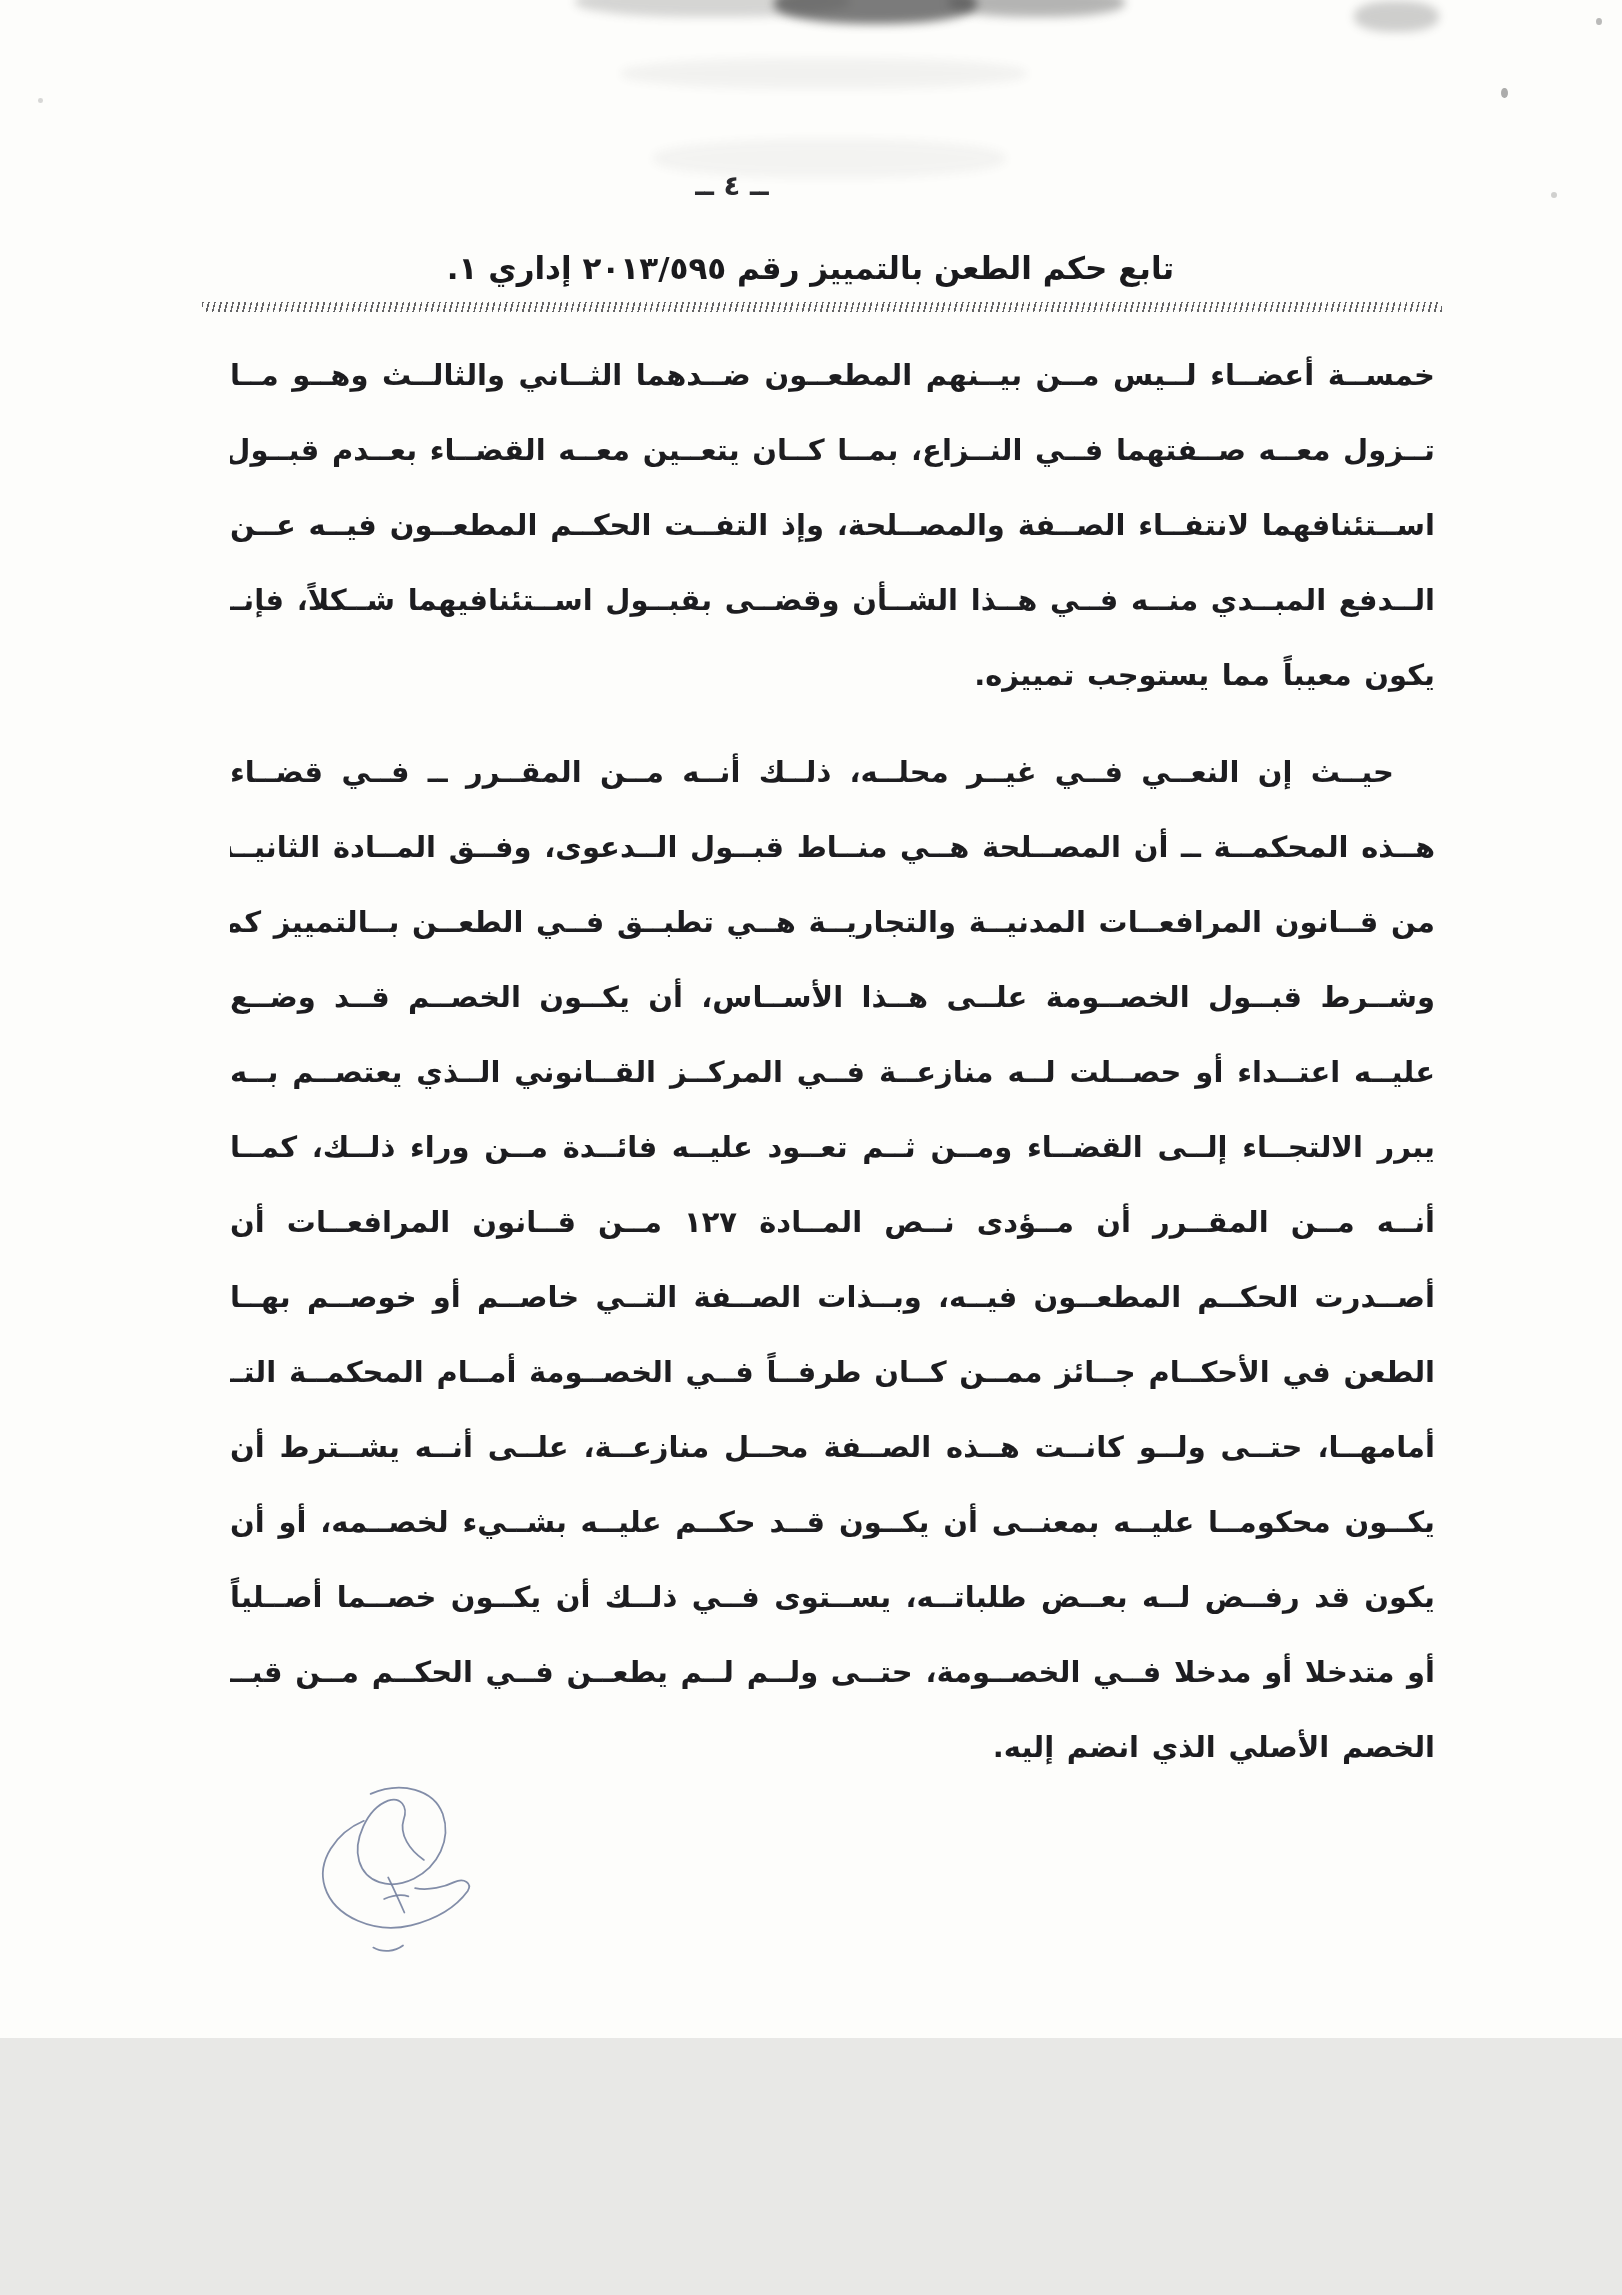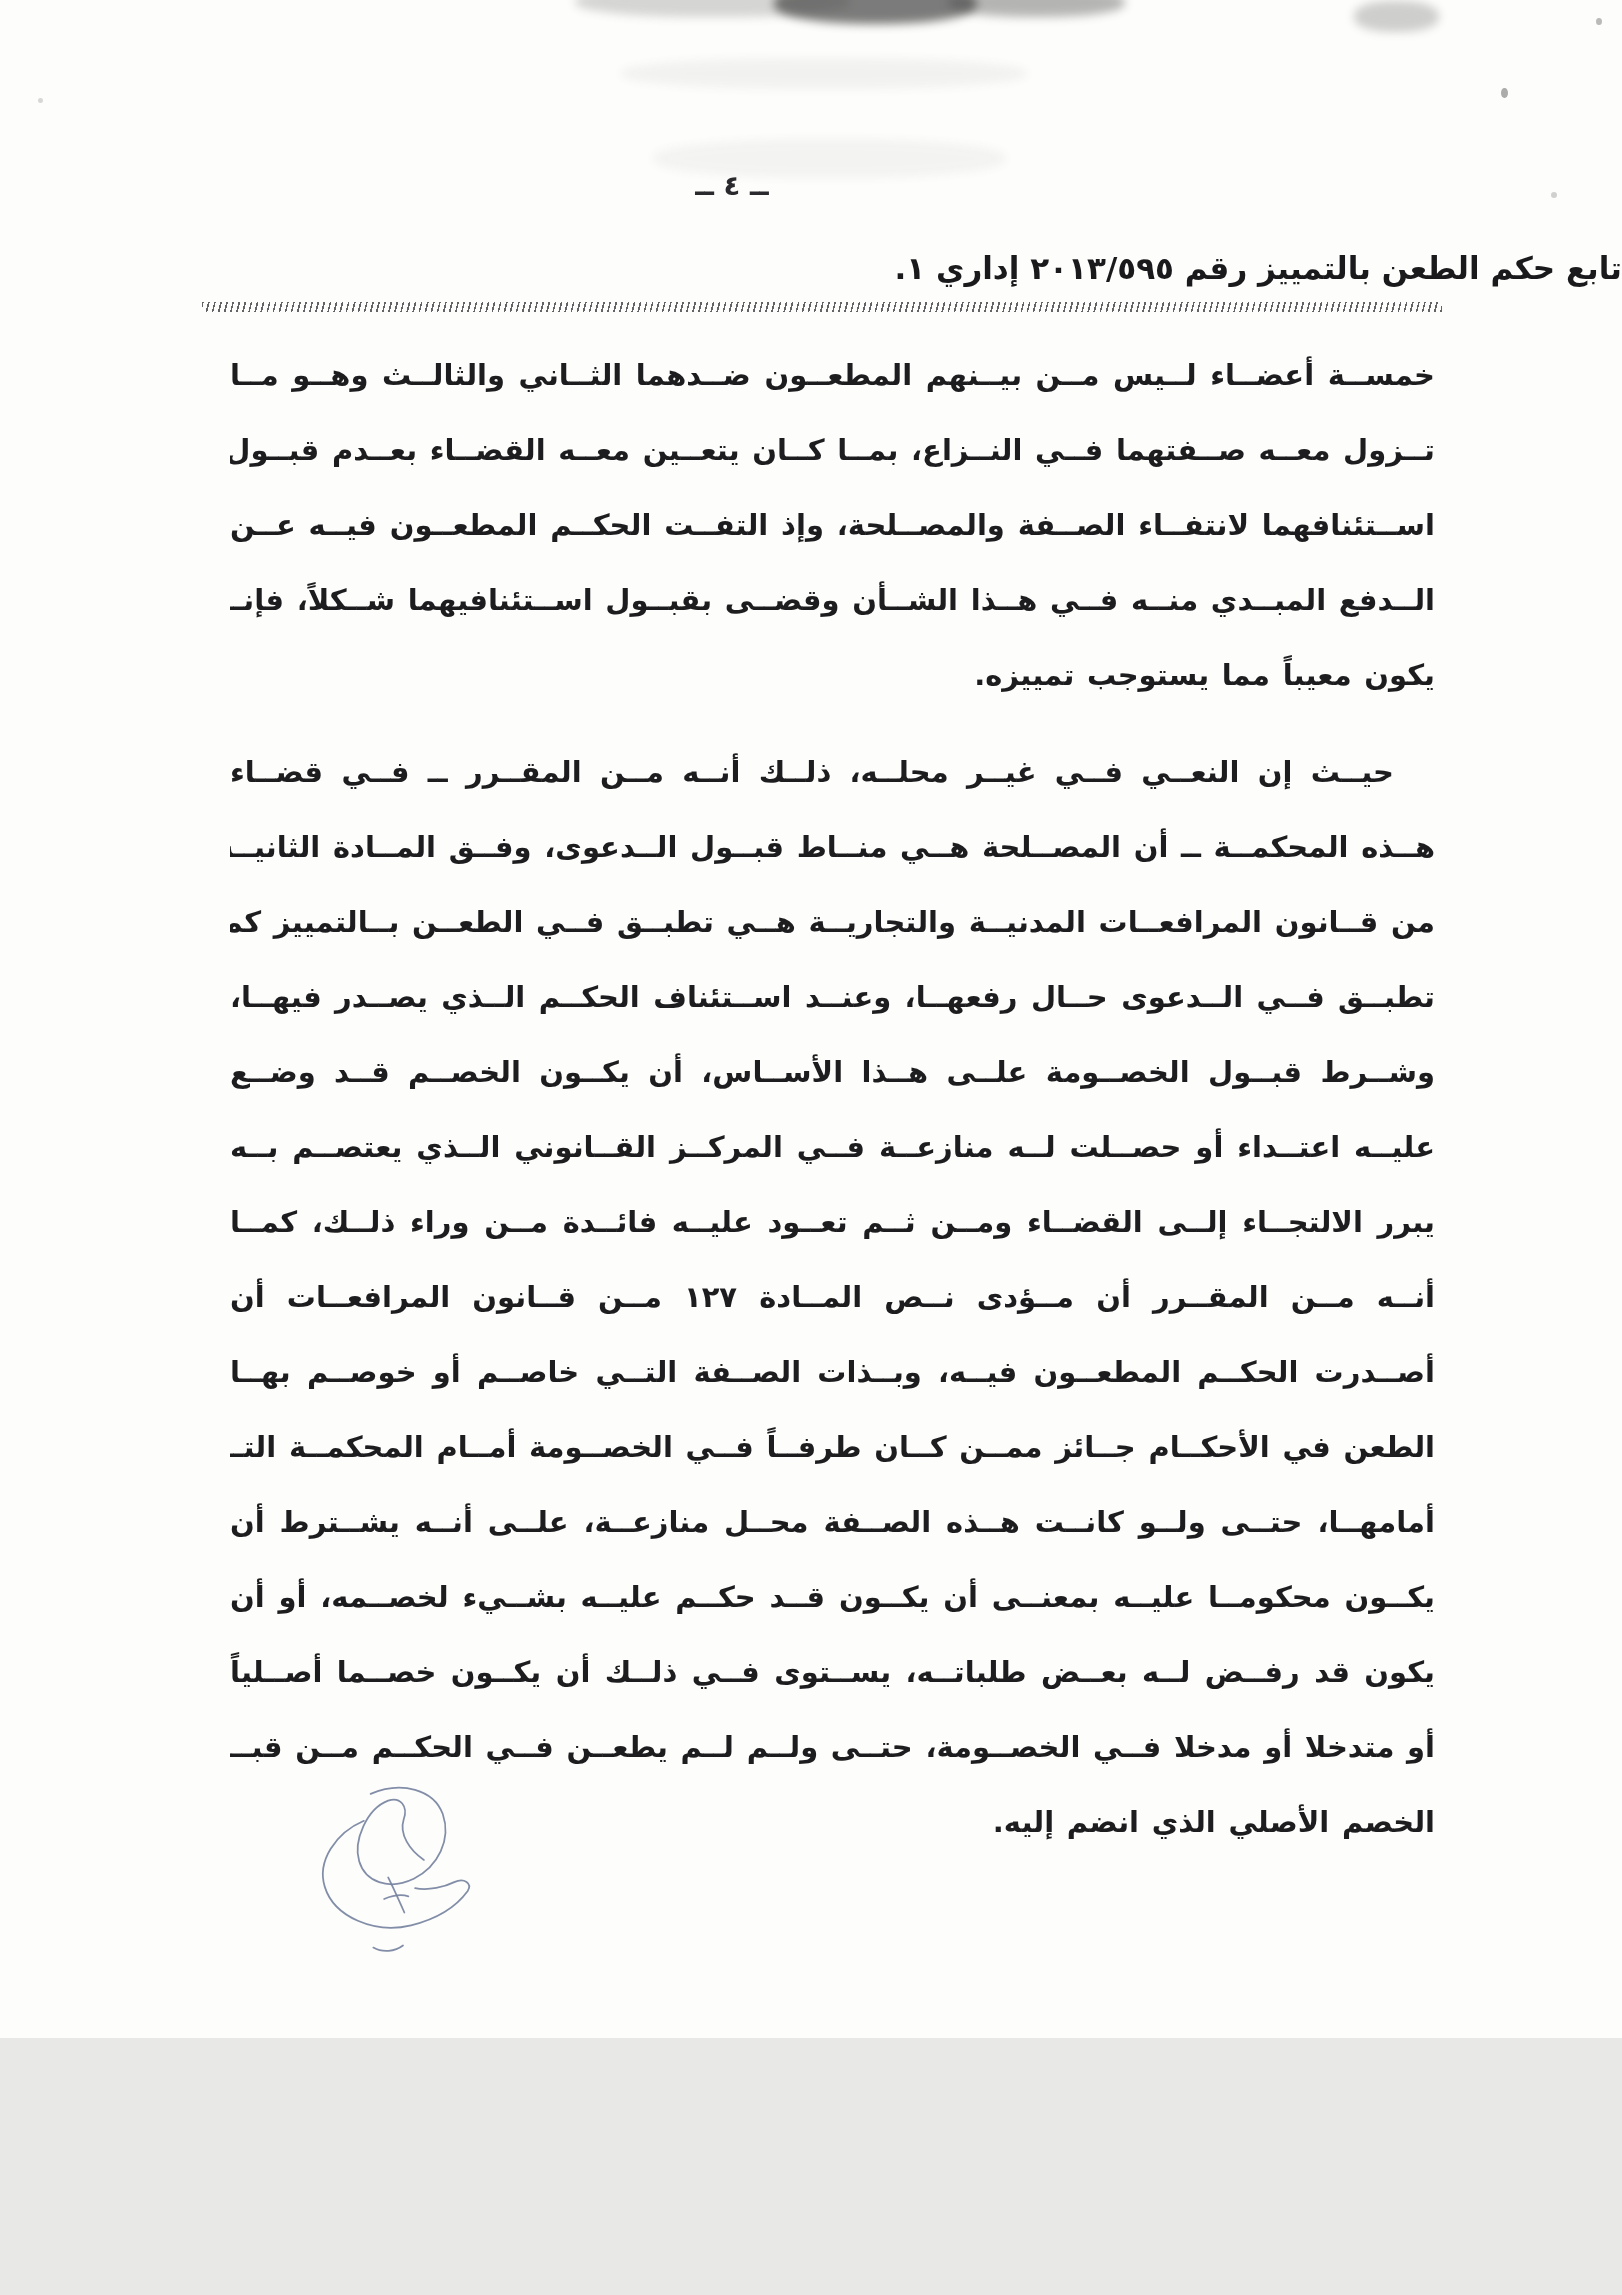--- a/index.html
+++ b/index.html
@@ -30,20 +30,21 @@
   .sp4 { left:39px;   top:98px; width:4.6px;  height:4.6px;  opacity:.25; }
 
   .page-number {
     position:absolute; top:169px; left:0; width:1466px;
     text-align:center;
     font-size:27.5px; font-weight:700; color:#2a2a2e;
     letter-spacing:1.3px;
   }
   .doc-title {
     position:absolute; top:250px; left:0; right:0;
+    text-align:center;
     font-size:31px; font-weight:700; color:#1a1a1d;
   }
   .separator {
     position:absolute; top:302px; left:203px; width:1240px; height:9.8px;
     background:repeating-linear-gradient(104deg, #3d3d40 0 1.6px, transparent 1.6px 5.9px);
     opacity:.8;
   }
   .body-text {
     position:absolute; top:326px; left:219px; width:1229px;
     font-size:29px; font-weight:700; color:var(--ink);
@@ -93,21 +94,20 @@
         <div class="line">خمســة أعضــاء لــيس مــن بيــنهم المطعــون ضــدهما الثــاني والثالــث وهــو مــا</div>
         <div class="line">تــزول معــه صــفتهما فــي النــزاع، بمــا كــان يتعــين معــه القضــاء بعــدم قبــول</div>
         <div class="line">اســتئنافهما لانتفــاء الصــفة والمصــلحة، وإذ التفــت الحكــم المطعــون فيــه عــن</div>
         <div class="line">الــدفع المبــدي منــه فــي هــذا الشــأن وقضــى بقبــول اســتئنافيهما شــكلاً، فإنــه</div>
         <div class="line short">يكون معيباً مما يستوجب تمييزه.</div>
       </div>
       <div class="para indent">
         <div class="line">حيــث إن النعــي فــي غيــر محلــه، ذلــك أنــه مــن المقــرر ــ فــي قضــاء</div>
         <div class="line">هــذه المحكمــة ــ أن المصــلحة هــي منــاط قبــول الــدعوى، وفــق المــادة الثانيــة</div>
         <div class="line">من قــانون المرافعــات المدنيــة والتجاريــة هــي تطبــق فــي الطعــن بــالتمييز كمــا</div>
-        <div class="line">تطبــق فــي الــدعوى حــال رفعهــا، وعنــد اســتئناف الحكــم الــذي يصــدر فيهــا،</div>
         <div class="line">وشــرط قبــول الخصــومة علــى هــذا الأســاس، أن يكــون الخصــم قــد وضــع</div>
         <div class="line">عليــه اعتــداء أو حصــلت لــه منازعــة فــي المركــز القــانوني الــذي يعتصــم بــه</div>
         <div class="line">يبرر الالتجــاء إلــى القضــاء ومــن ثــم تعــود عليــه فائــدة مــن وراء ذلــك، كمــا</div>
         <div class="line">أنــه مــن المقــرر أن مــؤدى نــص المــادة ١٢٧ مــن قــانون المرافعــات أن</div>
         <div class="line">أصــدرت الحكــم المطعــون فيــه، وبــذات الصــفة التــي خاصــم أو خوصــم بهــا</div>
         <div class="line">الطعن في الأحكــام جــائز ممــن كــان طرفــاً فــي الخصــومة أمــام المحكمــة التــي</div>
         <div class="line">أمامهــا، حتــى ولــو كانــت هــذه الصــفة محــل منازعــة، علــى أنــه يشــترط أن</div>
         <div class="line">يكــون محكومــا عليــه بمعنــى أن يكــون قــد حكــم عليــه بشــيء لخصــمه، أو أن</div>
         <div class="line">يكون قد رفــض لــه بعــض طلباتــه، يســتوى فــي ذلــك أن يكــون خصــما أصــلياً</div>
         <div class="line">أو متدخلا أو مدخلا فــي الخصــومة، حتــى ولــم لــم يطعــن فــي الحكــم مــن قبــل</div>

